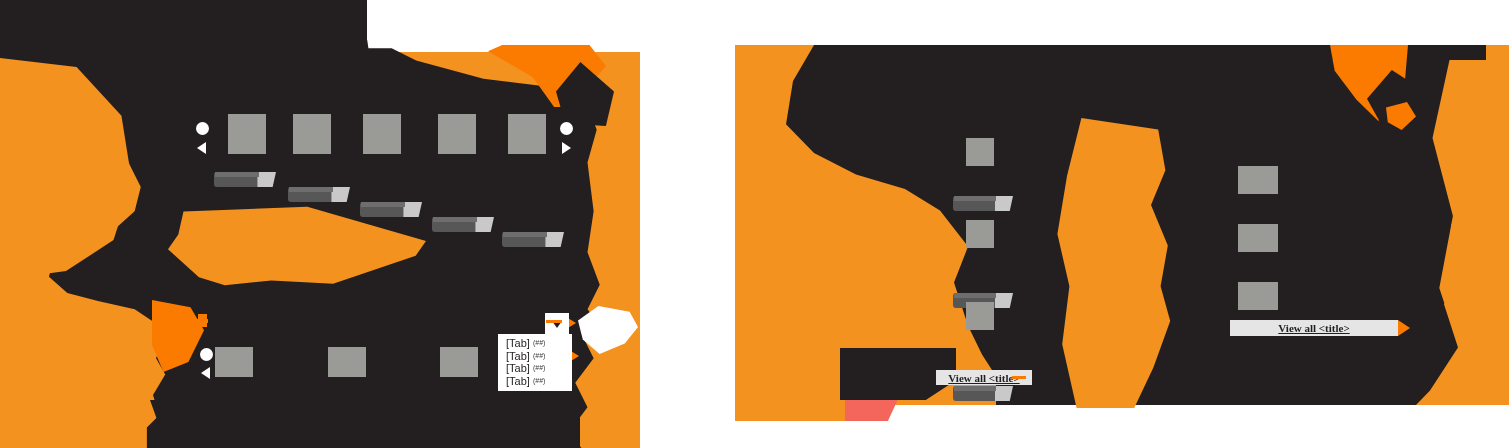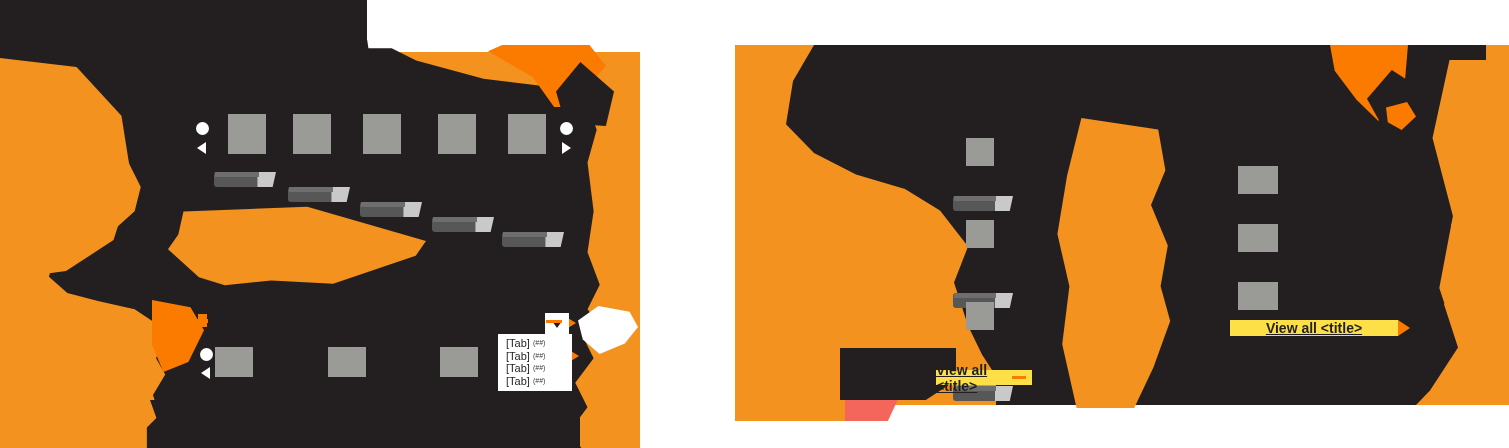--- a/index.html
+++ b/index.html
@@ -34,22 +34,22 @@
 
   
   .dd-toggle{width:24px;height:22px;background:#ffffff;display:flex;align-items:center;justify-content:center;}
   .dd-caret{width:0;height:0;border-left:5px solid transparent;border-right:5px solid transparent;
             border-top:7px solid #231F20;}
   .dd-panel{background:#ffffff;padding:3px 6px 4px 8px;}
   .dd-item{font-size:11px;line-height:12.5px;color:#231F20;white-space:nowrap;}
   .dd-item .sub{font-size:7px;vertical-align:2px;color:#3a3a3a;}
 
   
-  .viewall{background:#fde047;display:flex;align-items:center;justify-content:center;
-           font-size:14px;font-weight:bold;color:#231F20;text-decoration:underline;}
+  .viewall{background:#e5e5e5;display:flex;align-items:center;justify-content:center;
+           font-size:11px;font-weight:bold;color:#231F20;text-decoration:underline;font-family:Liberation Serif, serif;}
 
   
   .tick{background:#FB7B00;height:3px;}
 </style>
 </head>
 <body>
 
 <div id="stage">
 
   <div class="abs orange" style="left:0;top:52px;width:640px;height:396px;"></div>

